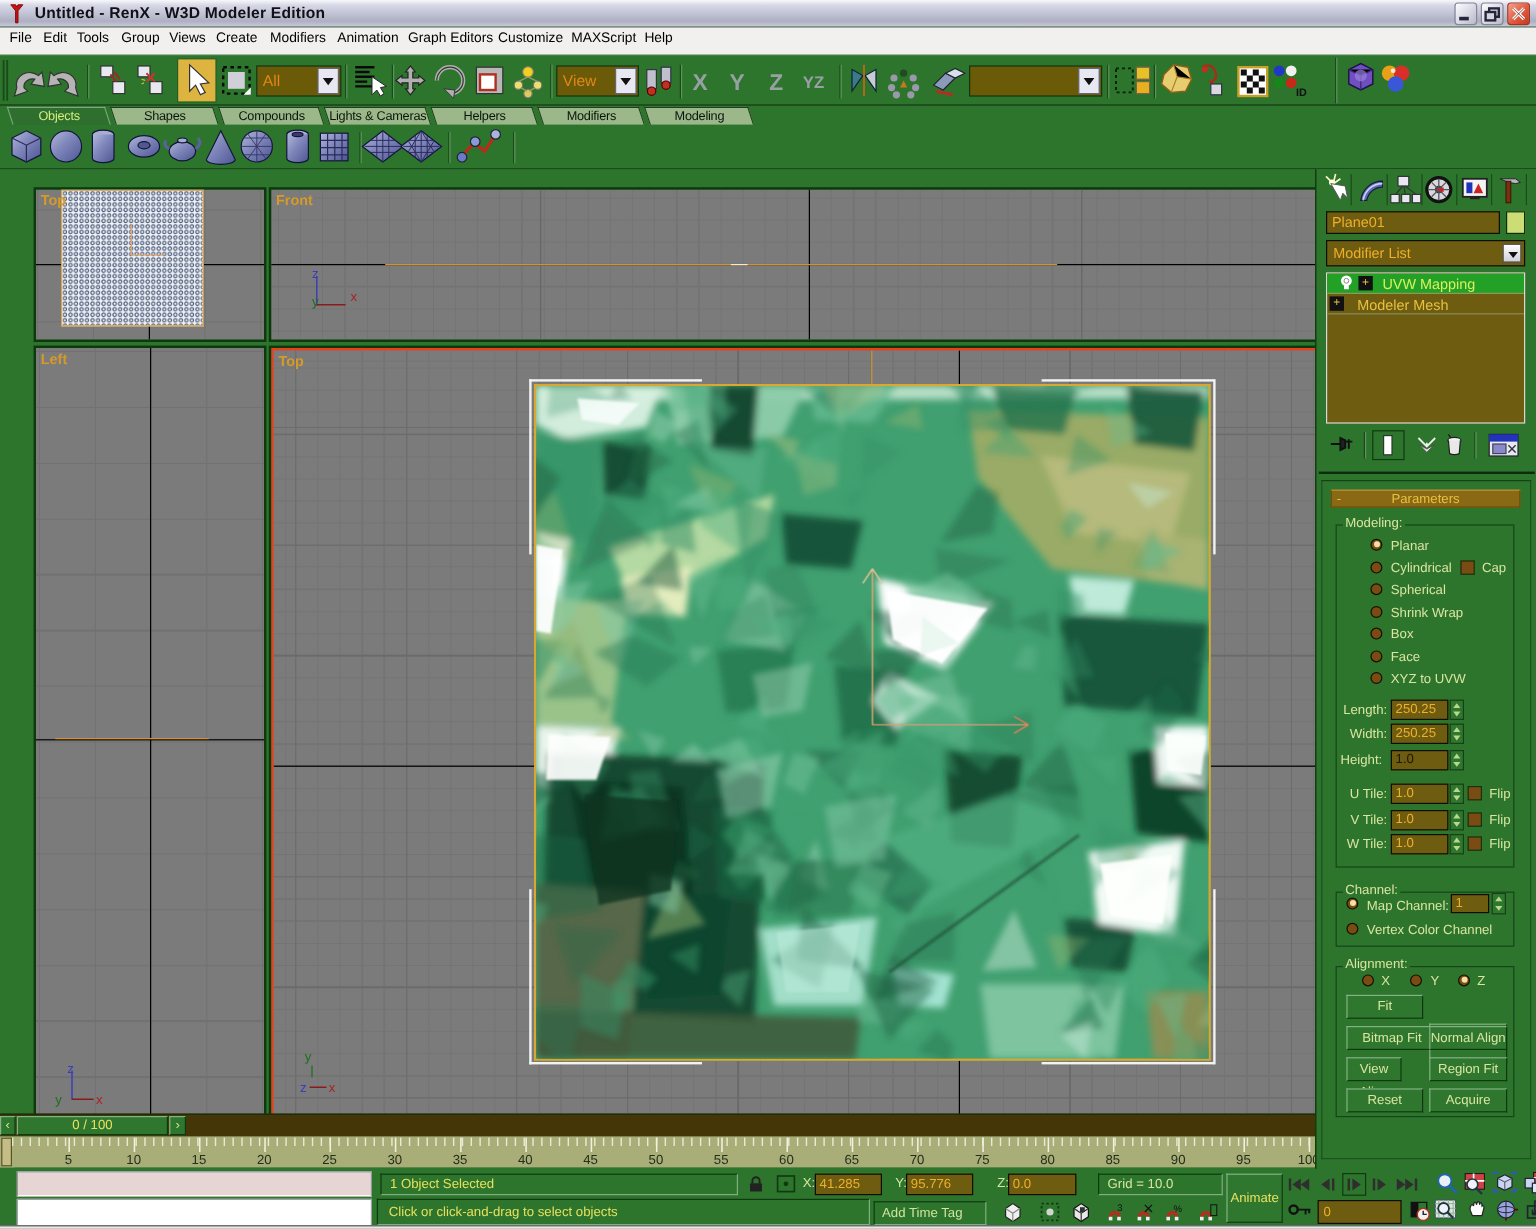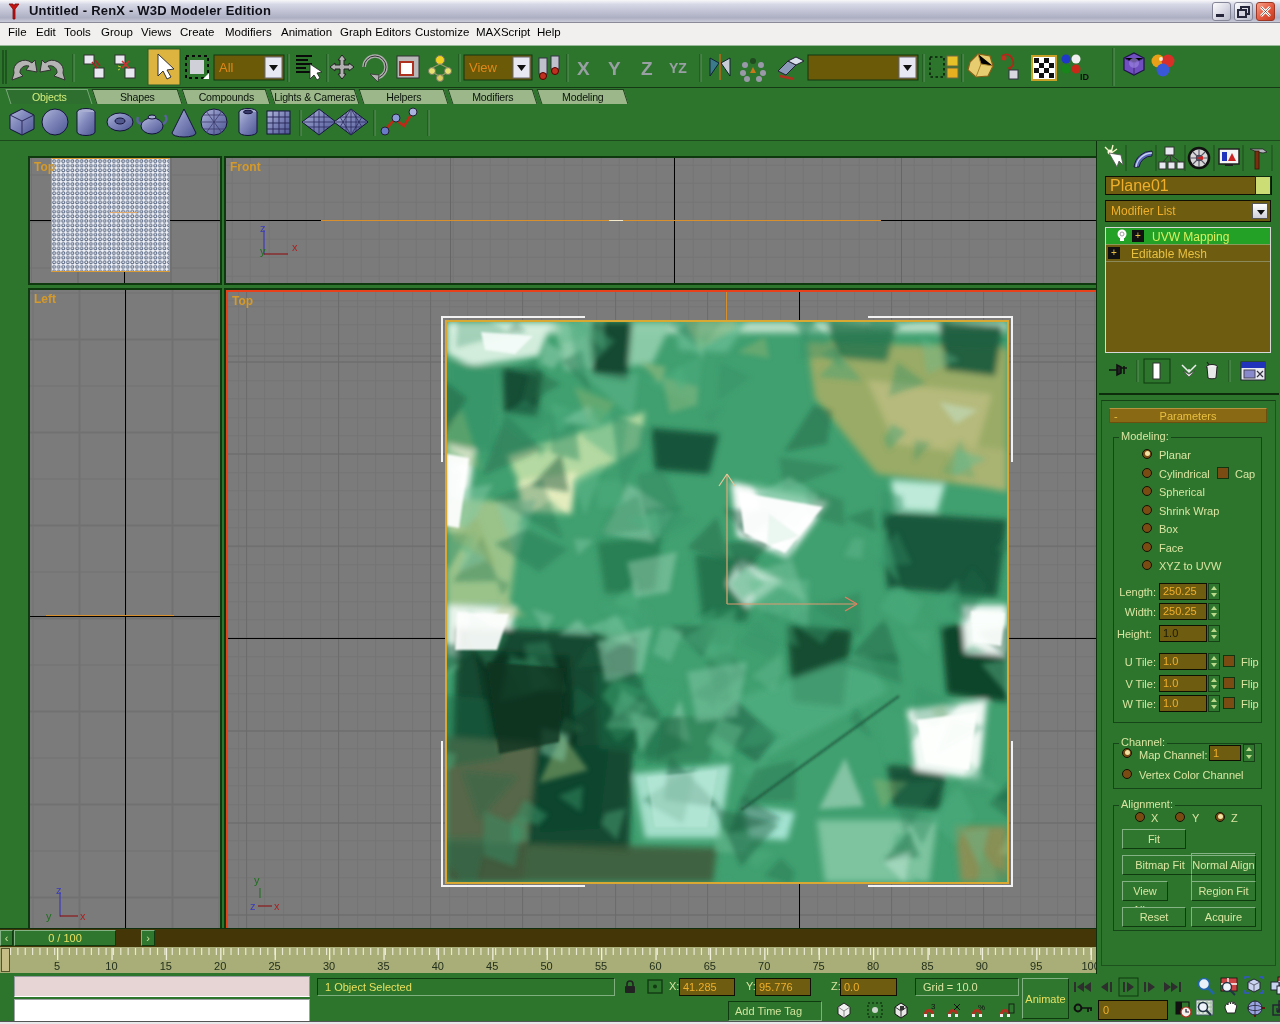--- a/index.html
+++ b/index.html
@@ -670,21 +670,21 @@
   <path d="M14 16 L14 26" stroke="#1c6e1c" stroke-width="1" fill="none"></path>
   <text x="4" y="38" fill="#3b3bbb" font-size="11">z</text>
   <path d="M12 34 L26 34" stroke="#8b1a1a" stroke-width="1.2" fill="none"></path>
   <text x="28" y="38" fill="#a22" font-size="11">x</text>
  </svg>
  <div class="vplabel">Top</div>
     </div>
 </div>
 <div class="abs" id="timeslider">
  <div class="abs gbtn" style="left:0;top:1px;width:13px;height:16px;line-height:14px;color:#cfe49c">‹</div>
- <div class="abs gbtn" style="left:14px;top:1px;width:102px;height:16px;line-height:15px;color:#e8e060">0 / 100</div>
+ <div class="abs gbtn" style="left:14px;top:1px;width:126px;height:16px;line-height:15px;color:#e8e060">0 / 100</div>
  <div class="abs gbtn" style="left:141px;top:1px;width:14px;height:16px;line-height:14px;color:#cfe49c">›</div>
 </div>
 <div class="abs" id="ruler"><svg width="1096" height="26" id="rulersvg">
       <rect x="2.6" y="1" width="1.2" height="7" fill="#e9e9d2"></rect>
       <rect x="9.95" y="1" width="1.2" height="7" fill="#e9e9d2"></rect>
       <rect x="17.3" y="1" width="1.2" height="7" fill="#e9e9d2"></rect>
       <rect x="24.65" y="1" width="1.2" height="7" fill="#e9e9d2"></rect>
       <rect x="32.0" y="1" width="1.2" height="7" fill="#e9e9d2"></rect>
       <rect x="39.35" y="1" width="1.2" height="7" fill="#e9e9d2"></rect>
       <rect x="46.7" y="1" width="1.2" height="7" fill="#e9e9d2"></rect>
@@ -886,20 +886,21 @@
       <rect x="2" y="2" width="14" height="13" fill="none" stroke="#123a12" stroke-width="1.4"></rect>
       <circle cx="9" cy="8.5" r="2" fill="#123a12"></circle>
     </svg>
  <div class="lbl" style="left:657px;top:7px">X:</div>
  <div class="fld" style="left:667px;top:5px;width:56px;height:18px;line-height:16px;padding-left:3px">41.285</div>
  <div class="lbl" style="left:734px;top:7px">Y:</div>
  <div class="fld" style="left:743px;top:5px;width:56px;height:18px;line-height:16px;padding-left:3px">95.776</div>
  <div class="lbl" style="left:819px;top:7px">Z:</div>
  <div class="fld" style="left:828px;top:5px;width:57px;height:18px;line-height:16px;padding-left:3px">0.0</div>
  <div class="abs sunk" style="left:903px;top:5px;width:104px;height:18px;line-height:17px;padding-left:7px;color:#d9e5a1">Grid = 10.0</div>
+ <div class="abs sunk" style="left:302px;top:26px;width:411px;height:22px;line-height:21px;padding-left:9px">Click or click-and-drag to select objects</div>
  <div class="abs sunk" style="left:716px;top:28px;width:94px;height:20px;line-height:19px;padding-left:6px;color:#cfe49c">Add Time Tag</div>
  <div class="abs gbtn" style="left:1010px;top:5px;width:47px;height:41px;line-height:41px;color:#e8e060">Animate</div>
 
  <svg class="abs" style="left:823px;top:26px" width="182" height="22">
   <g transform="translate(0,2)">
         <path d="M3 6 L9 2 L15 6 L15 13 L9 17 L3 13 Z" fill="#f0f0f0" stroke="#222" stroke-width="1"></path>
         <path d="M3 6 L9 10 L15 6 M9 10 L9 17" stroke="#888" stroke-width="1" fill="none"></path>
       </g>
   <g transform="translate(31,2)">
         <rect x="2" y="2" width="14" height="14" fill="none" stroke="#123a12" stroke-width="1.5" stroke-dasharray="2 2"></rect>
@@ -1044,40 +1045,40 @@
         <rect x="122" y="6" width="20" height="15" fill="#f4f4f4" stroke="#222" stroke-width="1.5"></rect>
         <rect x="125" y="9" width="5" height="9" fill="#2233bb"></rect>
         <path d="M131 18 L135 10 L139 18 Z" fill="#cc2222"></path>
         <rect x="128" y="21" width="8" height="2" fill="#222"></rect>
       </g>
   <g>
         <path d="M153 6 L166 6 L170 9 L166 10 L160 9 Z" fill="#b8b8c0" stroke="#222" stroke-width="0.8"></path>
         <rect x="158" y="8" width="4" height="18" fill="#7a3010" stroke="#3a1404" stroke-width="0.8"></rect>
       </g>
  </svg>
- <div class="fld" style="left:8px;top:35px;width:167px;height:19px;line-height:17px;padding-left:4px;font-size:16px">Plane01</div>
+ <div class="fld" style="left:8px;top:35px;width:145px;height:19px;line-height:17px;padding-left:4px;font-size:12px">Plane01</div>
  <div class="abs" style="left:158px;top:35px;width:16px;height:19px;background:#cbdd74;border:1px solid #0e2e0e"></div>
  <div class="fld" style="left:8px;top:59px;width:166px;height:22px;line-height:20px;padding-left:5px;font-size:12px">Modifier List
   <div class="abs" style="right:2px;top:2px;width:16px;height:16px;background:linear-gradient(#fff,#cfd0da);border:1px solid #555">
         <div class="abs" style="left:4px;top:6px;border-left:4px solid transparent;border-right:4px solid transparent;border-top:5px solid #111"></div>
       </div>
  </div>
  <div class="abs" style="left:8px;top:86px;width:166px;height:126px;background:#6e5c10;border:1px solid #d8d8d8">
   <div class="abs" style="left:0;top:0;width:164px;height:17px;background:#23a126;border-bottom:1px solid #8a9a5a">
    <svg class="abs" style="left:9px;top:0px" width="14" height="17">
           <circle cx="7" cy="6" r="4.5" fill="#fff"></circle>
           <path d="M5 10 h4 v3 h-4 Z" fill="#fff"></path>
           <circle cx="7" cy="6" r="2" fill="none" stroke="#888" stroke-width="0.8"></circle>
         </svg>
    <div class="abs" style="left:26px;top:2px;width:12px;height:12px;background:#111;color:#e8c040;font-size:10px;line-height:12px;text-align:center">+</div>
    <div class="abs" style="left:46px;top:2px;color:#d8f060;font-size:12px">UVW Mapping</div>
   </div>
   <div class="abs" style="left:0;top:18px;width:164px;height:16px;border-bottom:1px solid #8a8a5a">
    <div class="abs" style="left:2px;top:1px;width:12px;height:12px;background:#111;color:#e8c040;font-size:10px;line-height:12px;text-align:center">+</div>
-   <div class="abs" style="left:25px;top:1px;color:#e8c040;font-size:12px">Editable Mesh</div>
+   <div class="abs" style="left:25px;top:1px;color:#e8c040;font-size:12px">Modeler Mesh</div>
   </div>
  </div>
 
  <svg class="abs" style="left:0;top:217px" width="184" height="26">
   <path d="M40 2 V24" stroke="#1c4a1c"></path>
       <path d="M41 2 V24" stroke="#5d945d"></path>
   <path d="M132 2 V24" stroke="#1c4a1c"></path>
       <path d="M133 2 V24" stroke="#5d945d"></path>
   <g>
         <path d="M12 12 H20 M20 7 L20 17 L24 15 L24 9 Z M24 10 H30 M27 8 V16" stroke="#111" stroke-width="1.6" fill="#222"></path>

